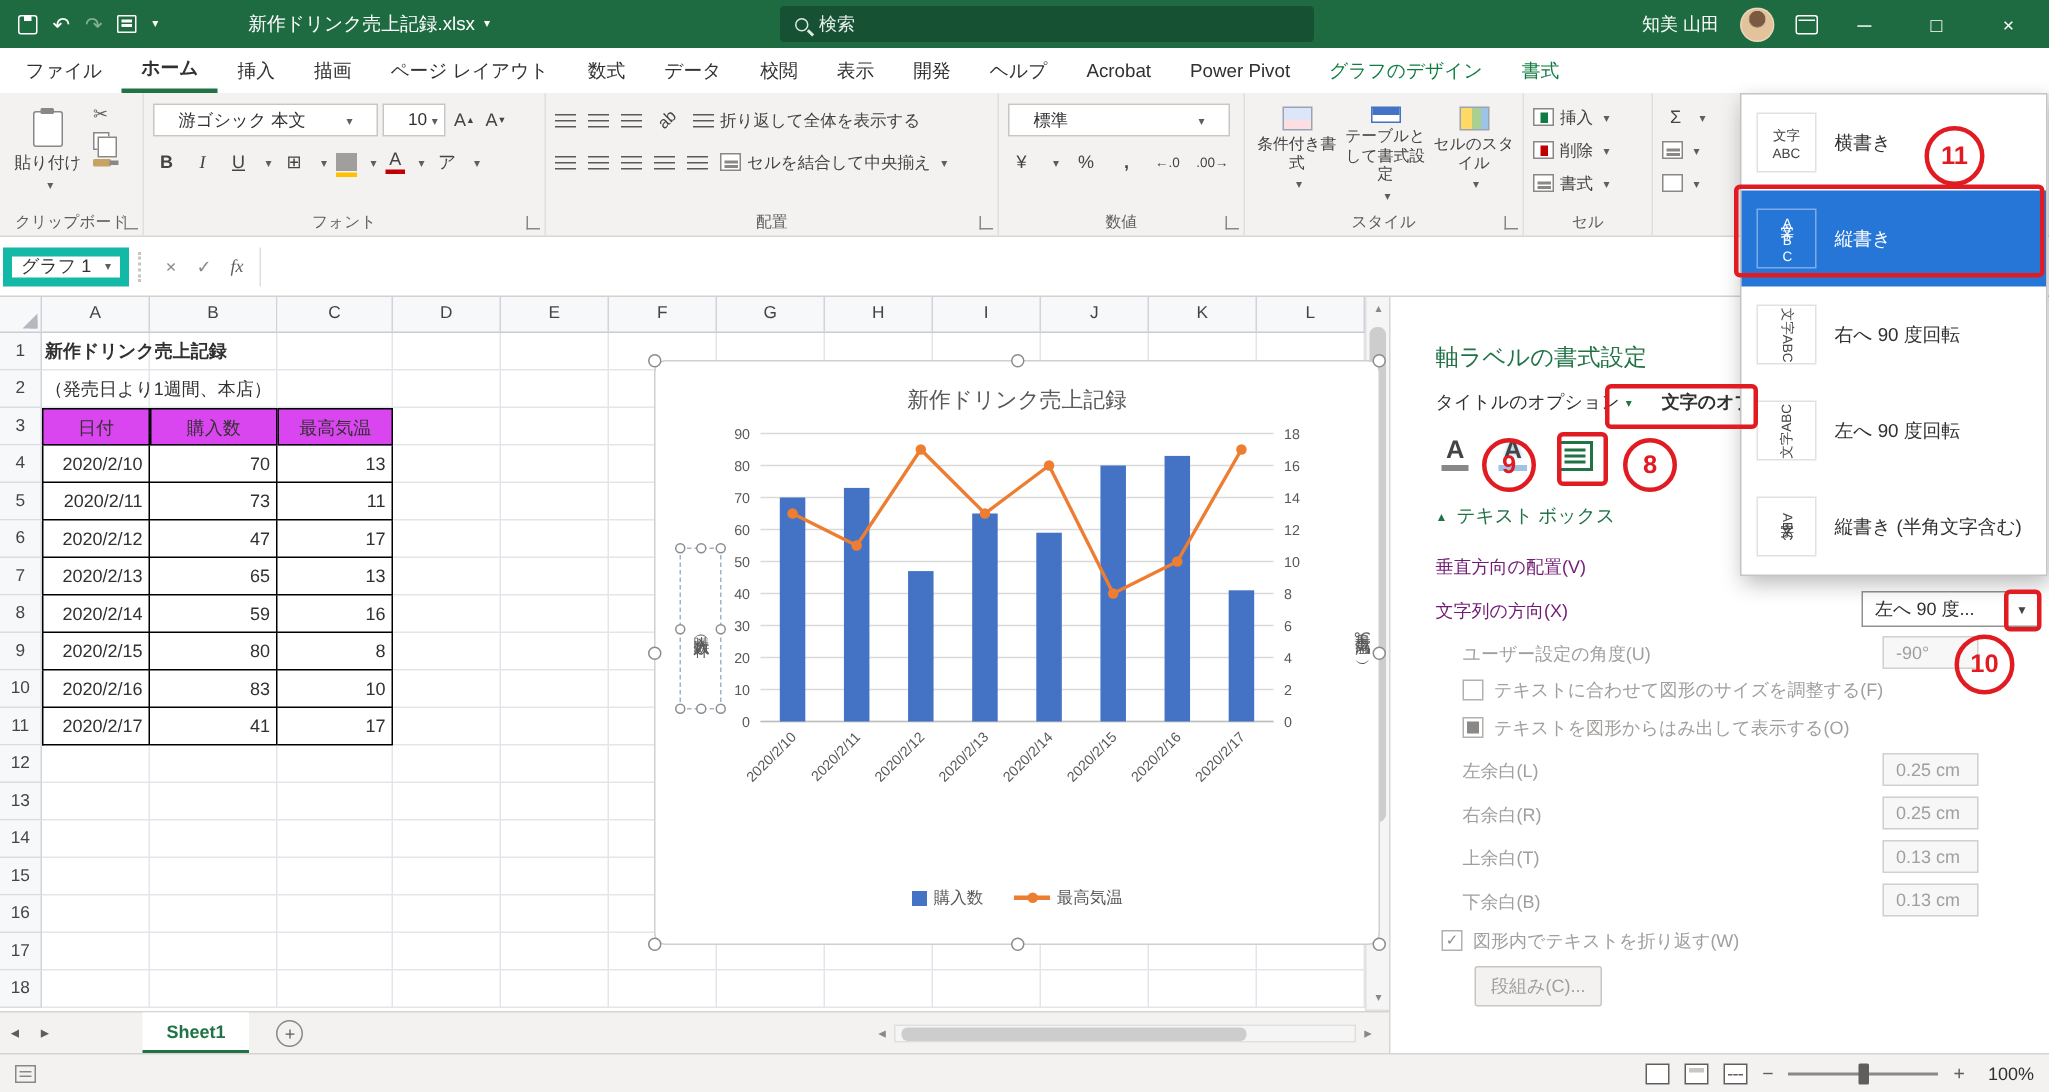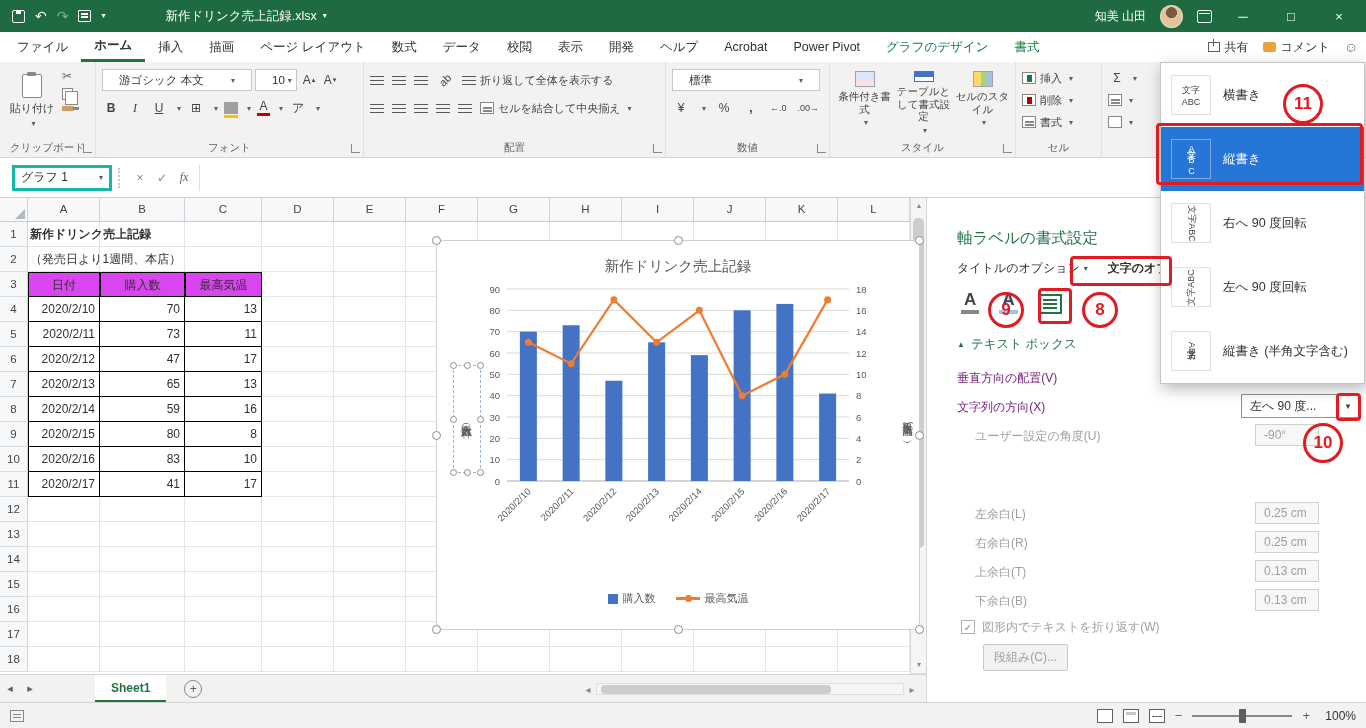--- a/index.html
+++ b/index.html
@@ -74,21 +74,21 @@
 .ic-cellst{width:20px;height:16px;border:1px solid #9aa4b2;background:linear-gradient(90deg,#ffd966 0 7px,#a9d08e 7px 13px,#9dc3e6 13px)}
 .cellrow{display:flex;align-items:center;gap:4px;height:22px;cursor:pointer}
 .ic-cell{width:14px;height:12px;border:1px solid #8a8886;position:relative;display:inline-block;background:#fff}
 .ic-cell.ins::after{content:"";position:absolute;left:4px;top:2px;width:5px;height:7px;background:#107c41}
 .ic-cell.del::after{content:"";position:absolute;left:4px;top:2px;width:5px;height:7px;background:#c00000}
 .ic-cell.fmt::after{content:"";position:absolute;left:2px;top:4px;width:9px;height:1.5px;background:#8a8886;box-shadow:0 3px 0 #8a8886}
 .clab{font-size:11px;color:#444}
 
 
 .fbar{position:absolute;left:0;top:158px;width:1366px;height:40px;background:#fff;border-bottom:1px solid #d4d2d0;display:flex;align-items:center}
-.namebox{width:100px;height:26px;margin-left:12px;border:3px solid #14b8a6;display:flex;align-items:center;justify-content:space-between;padding:0 6px;font-size:12px;cursor:pointer}
+.namebox{width:84px;height:26px;margin-left:2px;border:6px solid #14b8a6;display:flex;align-items:center;justify-content:space-between;padding:0 6px;font-size:12px;cursor:pointer}
 .fb-grip{width:5px;height:20px;border-left:2px dotted #c8c6c4;margin:0 6px}
 .fb-btn{width:22px;text-align:center;font-size:12px;color:#8a8886;cursor:pointer}
 .fb-btn.fx{font-style:italic;font-family:"Liberation Serif",serif;color:#605e5c}
 .fb-input{flex:1;height:26px;border-left:1px solid #e1dfdd;margin-left:4px}
 .fb-expand{width:24px;text-align:center;color:#605e5c;font-size:9px;cursor:pointer}
 
 
 .sheet{position:absolute;left:0;top:198px;width:910px;height:476px;background:#fff;overflow:hidden}
 .col-headers{display:flex;height:24px}
 .ch{height:24px;line-height:23px;text-align:center;font-size:11.5px;color:#444;background:#f7f8fa;border-right:1px solid #d0d3d9;border-bottom:1px solid #c9ccd2;flex:none;cursor:pointer}
@@ -198,20 +198,24 @@
       <span class="ic-save"></span>
       <span class="tglyph">↶</span>
       <span class="tglyph dim">↷</span>
       <span class="ic-book"></span>
       <span class="caret">▾</span>
     </div>
     <div class="tb-title">
       <span>新作ドリンク売上記録.xlsx</span>
       <span class="caret">▾</span>
     </div>
+    <div class="searchbox">
+      <span class="ic-mag"></span>
+      <span>検索</span>
+    </div>
     <div class="tb-right">
       <span style="font-size:12px">知美 山田</span>
       <span class="avatar"></span>
       <span class="ic-appwin"></span>
       <span class="winbtn">─</span>
       <span class="winbtn">□</span>
       <span class="winbtn">×</span>
     </div>
   </div>
 
@@ -226,31 +230,20 @@
         <div class="rtab">データ</div>
         <div class="rtab">校閲</div>
         <div class="rtab">表示</div>
         <div class="rtab">開発</div>
         <div class="rtab">ヘルプ</div>
         <div class="rtab">Acrobat</div>
         <div class="rtab">Power Pivot</div>
         <div class="rtab contextual">グラフのデザイン</div>
         <div class="rtab contextual">書式</div>
       </div>
-    <div class="tr-actions">
-      <div class="act-btn">
-        <span class="ic-share"></span>
-        <span>共有</span>
-      </div>
-      <div class="act-btn">
-        <span class="ic-comment"></span>
-        <span>コメント</span>
-      </div>
-      <span class="tglyph" style="color:#605e5c">☺</span>
-    </div>
   </div>
 
   <div class="ribbon">
 
     <div class="rgroup" style="left:0;width:96px">
       <div class="paste-btn">
         <span class="ic-clipboard"></span>
         <span class="paste-lab">貼り付け</span>
         <span class="ccaret">▾</span>
       </div>
@@ -826,20 +819,28 @@
     <div class="combo" style="left:314px;top:196px;width:118px">
       <span>左へ 90 度...</span>
       <span class="combo-arrow">▼</span>
     </div>
 
     <div class="prow dis" style="left:48px;top:230px">ユーザー設定の角度(U)</div>
     <div class="vbox dis" style="left:328px;top:226px">
         <span>-90°</span>
       </div>
 
+    <div class="pchk dis" style="left:48px;top:254px">
+      <span class="cbox"></span>
+      <span class="plabel">テキストに合わせて図形のサイズを調整する(F)</span>
+    </div>
+    <div class="pchk dis" style="left:48px;top:279px">
+      <span class="cbox filled"></span>
+      <span class="plabel">テキストを図形からはみ出して表示する(O)</span>
+    </div>
 
     <div class="prow dis" style="left:48px;top:308px">左余白(L)</div>
     <div class="vbox dis" style="left:328px;top:304px">
         <span>0.25 cm</span>
       </div>
     <div class="prow dis" style="left:48px;top:337px">右余白(R)</div>
     <div class="vbox dis" style="left:328px;top:333px">
         <span>0.25 cm</span>
       </div>
     <div class="prow dis" style="left:48px;top:366px">上余白(T)</div>

